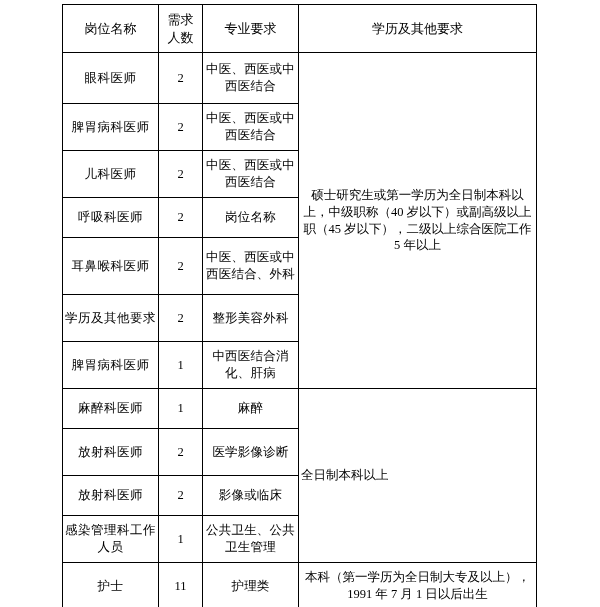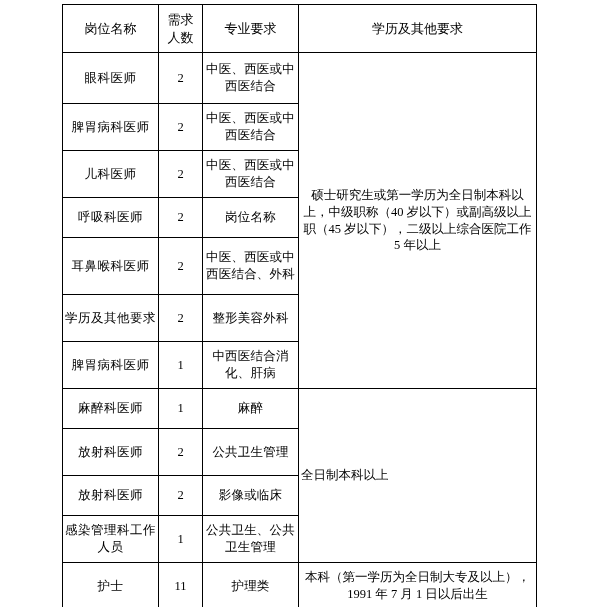--- a/index.html
+++ b/index.html
@@ -125,21 +125,21 @@
       </tr>
       <tr class="row-h-3">
         <td class="cell-post">麻醉科医师</td>
         <td class="cell-num">1</td>
         <td class="cell-major">麻醉</td>
         <td class="cell-edu center" rowspan="4">全日制本科以上</td>
       </tr>
       <tr class="row-h-2">
         <td class="cell-post">放射科医师</td>
         <td class="cell-num">2</td>
-        <td class="cell-major">公共卫生管理</td>
+        <td class="cell-major">医学影像诊断</td>
       </tr>
       <tr class="row-h-3">
         <td class="cell-post">放射科医师</td>
         <td class="cell-num">2</td>
         <td class="cell-major">影像或临床</td>
       </tr>
       <tr class="row-h-2">
         <td class="cell-post">感染管理科工作人员</td>
         <td class="cell-num">1</td>
         <td class="cell-major">公共卫生、公共卫生管理</td>

